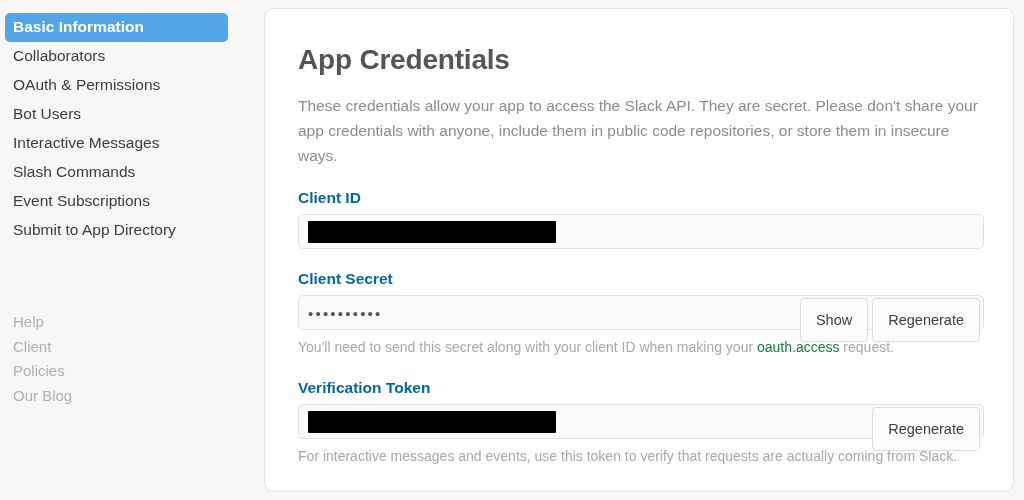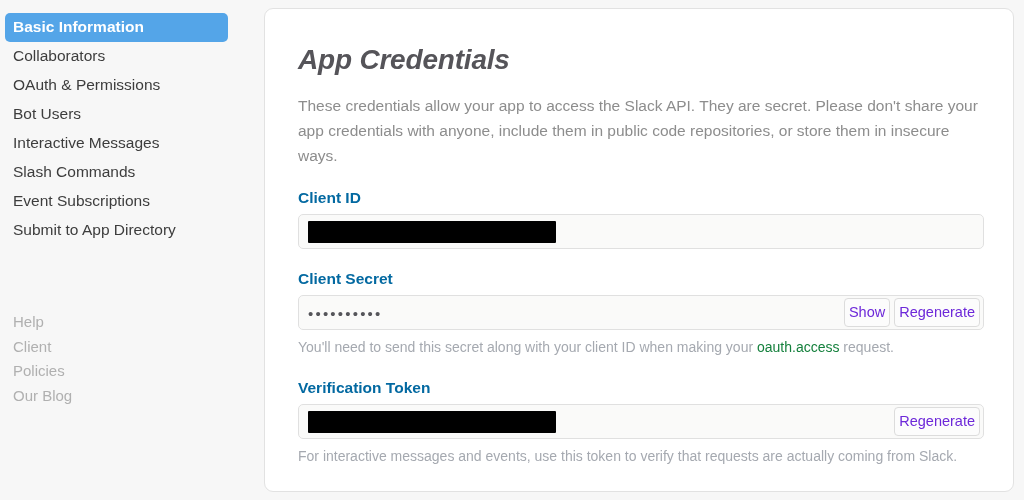--- a/index.html
+++ b/index.html
@@ -96,21 +96,20 @@
     padding: 34px 32px 0 33px;
     overflow: hidden;
   }
   .card-title {
     margin: 0;
     font-size: 28px;
     font-weight: bold;
     color: #555459;
     letter-spacing: -0.2px;
     line-height: 34px;
-    font-style: italic;
   }
   .card-desc {
     margin: 16px 0 0 0;
     font-size: 15.5px;
     line-height: 25px;
     color: #8d8d8d;
     max-width: 690px;
   }
 
   .field-label {
@@ -149,28 +148,28 @@
   }
   .btn-group {
     position: absolute;
     right: 3px;
     top: 2px;
     display: flex;
     gap: 4px;
   }
   .btn {
     box-sizing: border-box;
-    height: 29px;
-    padding: 0 4px;
+    height: 44px;
+    padding: 0 15px;
     background: #fcfcfc;
     border: 1px solid #dcdcdc;
     border-radius: 4px;
     font-family: "Liberation Sans", sans-serif;
     font-size: 14.5px;
-    color: #6d28d9;
+    color: #404040;
     line-height: 27px;
     cursor: pointer;
     white-space: nowrap;
   }
 
   .helper {
     margin: 7px 0 0 0;
     font-size: 14px;
     line-height: 21px;
     color: #a5a9b0;

